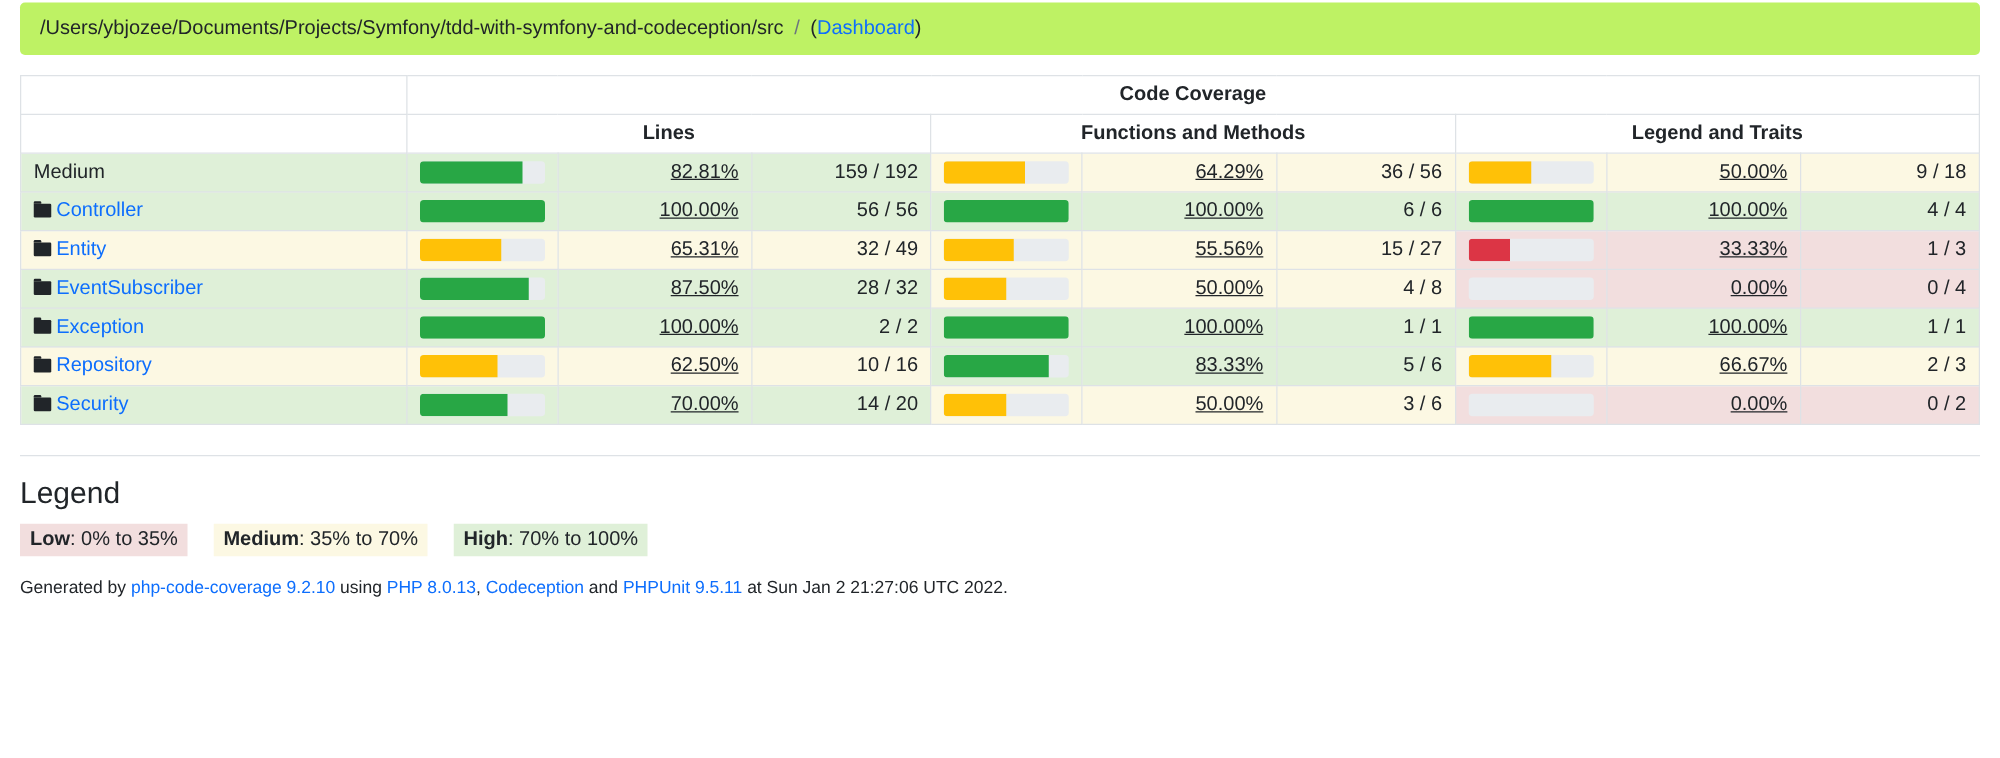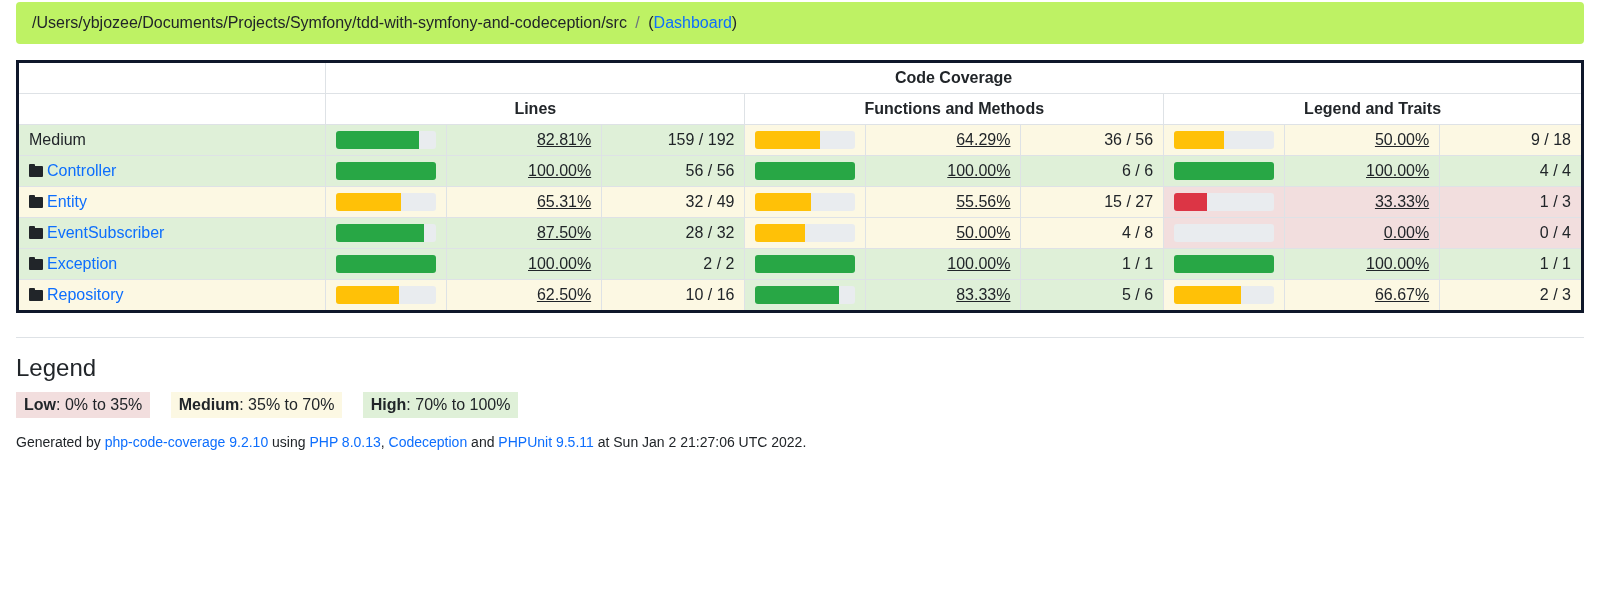--- a/index.html
+++ b/index.html
@@ -6,21 +6,21 @@
   body { font-family: -apple-system, BlinkMacSystemFont, "Segoe UI", Helvetica, Arial, sans-serif; font-size: 16px; color: #212529; padding: 0 16px 16px; }
   .breadcrumb {
     background: #bef264;
     padding: 12px 16px;
     border-radius: 4px;
     margin: 2px 0 16px;
     font-size: 16px;
   }
   .breadcrumb a, a { color: #0d6efd; text-decoration: none; }
   .breadcrumb .sep { color: #6c757d; margin: 0 4px; }
-  table { width: 100%; border-collapse: collapse; border: 3px solid #0f172a; }
+  table { width: 100%; border-collapse: collapse; border: 1px solid #0f172a; }
   th, td { border: 1px solid #dee2e6; padding: 6px 10px; }
   th { font-weight: 600; text-align: center; }
   thead tr:first-child th:first-child { border-right: 1px solid #dee2e6; }
   .name-cell { width: 320px; text-align: left; }
   .bar-cell { width: 120px; }
   .pct-cell, .ratio-cell { text-align: right; }
   .pct-cell { width: 160px; text-decoration: underline; }
   .ratio-cell { width: 150px; }
   .progress { background: #e9ecef; border-radius: 3px; height: 18px; width: 100px; overflow: hidden; }
   .progress-bar { height: 100%; }
@@ -198,20 +198,44 @@
         <td class="pct-cell row-high">83.33%</td>
         <td class="ratio-cell row-high">5 / 6</td>
         <td class="bar-cell row-med">
           <div class="progress">
             <div class="progress-bar bg-warning" style="width: 66.67%;"></div>
           </div>
         </td>
         <td class="pct-cell row-med">66.67%</td>
         <td class="ratio-cell row-med">2 / 3</td>
       </tr>
+      <tr>
+        <td class="name-cell row-high"><span class="folder-icon"></span><a href="#">Security</a></td>
+        <td class="bar-cell row-high">
+          <div class="progress">
+            <div class="progress-bar bg-success" style="width: 70%;"></div>
+          </div>
+        </td>
+        <td class="pct-cell row-high">70.00%</td>
+        <td class="ratio-cell row-high">14 / 20</td>
+        <td class="bar-cell row-med">
+          <div class="progress">
+            <div class="progress-bar bg-warning" style="width: 50%;"></div>
+          </div>
+        </td>
+        <td class="pct-cell row-med">50.00%</td>
+        <td class="ratio-cell row-med">3 / 6</td>
+        <td class="bar-cell row-low">
+          <div class="progress">
+            <div class="progress-bar bg-danger" style="width: 0%;"></div>
+          </div>
+        </td>
+        <td class="pct-cell row-low">0.00%</td>
+        <td class="ratio-cell row-low">0 / 2</td>
+      </tr>
     </tbody>
 </table>
 
 <hr>
 
 <h4>Legend</h4>
 <p>
   <span class="legend-swatch row-low"><strong>Low</strong><span>: 0% to 35%</span></span>
   <span class="legend-swatch row-med"><strong>Medium</strong><span>: 35% to 70%</span></span>
   <span class="legend-swatch row-high"><strong>High</strong><span>: 70% to 100%</span></span>

